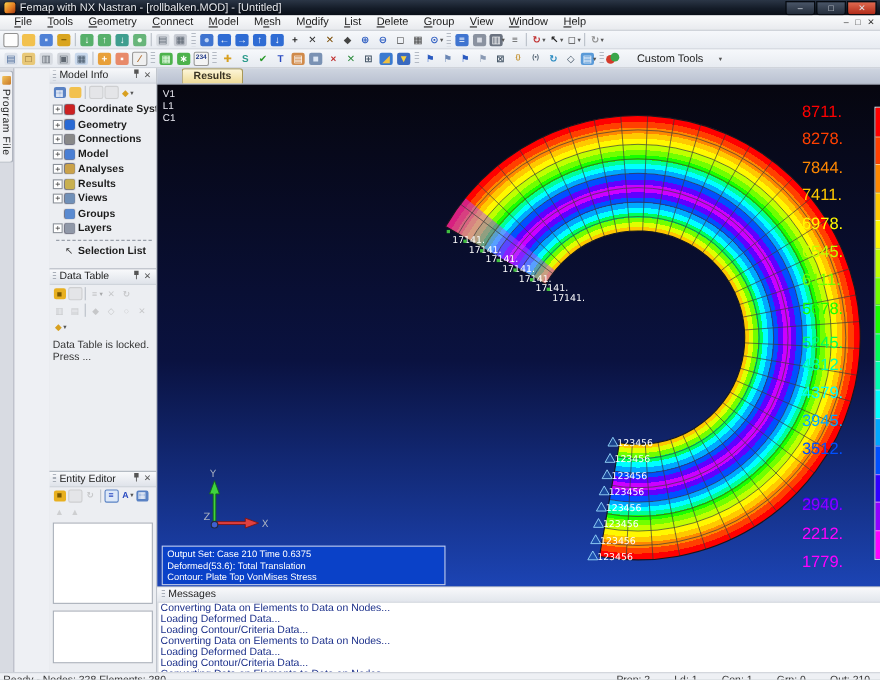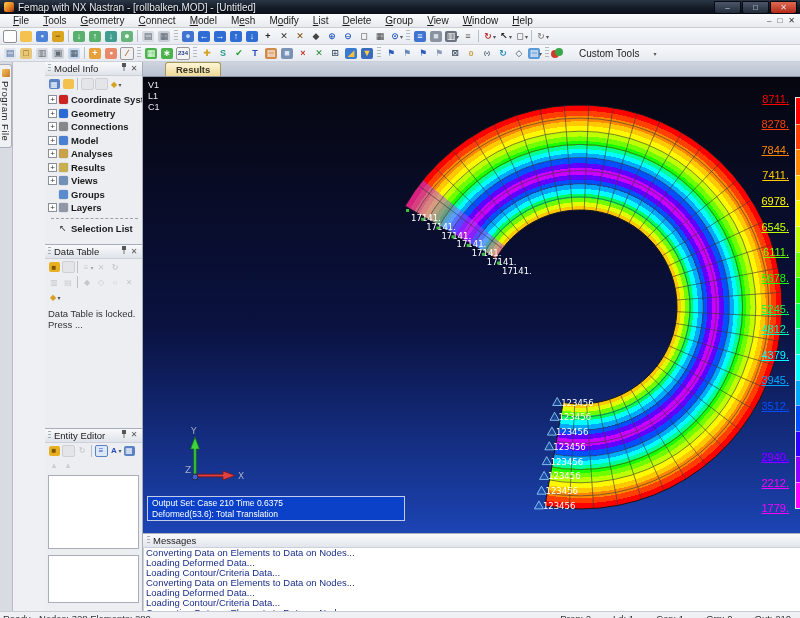--- a/index.html
+++ b/index.html
@@ -77,21 +77,21 @@
   #viewport{position:relative;width:690px;height:458px;overflow:hidden;
     background:linear-gradient(180deg,#06060f 0%,#0a1240 55%,#1c44b4 100%);}
   #modelsvg{position:absolute;left:0;top:0;}
   .vlabels{position:absolute;left:5px;top:3px;color:#e8e8f0;font-size:9px;line-height:11px;}
   .infobox{position:absolute;left:4px;top:419px;width:248px;background:#0a41c8;border:1px solid #c2cce8;
     color:#fff;font-size:8.5px;line-height:10.5px;padding:1px 4px;}
   #legend{position:absolute;left:0;top:0;width:690px;height:458px;pointer-events:none;}
   .lg-bar{position:absolute;left:652px;top:20px;width:26px;border:1px solid #dfe3ea;}
   .lg-cell{width:26px;height:25.6px;box-sizing:border-box;border-top:1px solid rgba(255,255,255,.55);}
   .lg-cell:first-child{border-top:none;}
-  .lg-label{position:absolute;width:60px;text-align:right;font-size:11px;right:44px;text-decoration:underline;}
+  .lg-label{position:absolute;width:60px;font-size:15px;right:44px;}
   
   .messages{height:77px;display:flex;flex-direction:column;background:#f0f1f4;border-top:1px solid #a8aeb8;}
   .msg-title{height:13px;display:flex;align-items:center;background:linear-gradient(180deg,#f8f9fb,#e2e6ec);
     border-bottom:1px solid #ccd1d9;padding:0 4px;}
   .msg-body{flex:1;background:#fff;position:relative;overflow:hidden;border-left:1px solid #ccd1d9;}
   .msg-line{font-size:9.5px;line-height:9.5px;color:#1b2f8a;padding-left:2px;margin-bottom:0.5px;}
   .msg-scroll{position:absolute;right:0;top:0;bottom:0;width:12px;background:#eceef2;border-left:1px solid #ccd1d9;}
   .msg-scroll .arr{height:10px;text-align:center;font-size:6px;color:#667;line-height:10px;}
   .msg-scroll .arr.dn{position:absolute;bottom:0;left:0;right:0;}
   .msg-thumb{position:absolute;left:1px;right:1px;top:62%;height:12px;background:#fdfdfd;border:1px solid #aab0ba;border-radius:1px;}
@@ -698,20 +698,21 @@
             </g>
           </svg>
         <div class="vlabels">
           <div>V1</div>
           <div>L1</div>
           <div>C1</div>
         </div>
         <div class="infobox">
           <div>Output Set: Case 210 Time 0.6375</div>
           <div>Deformed(53.6): Total Translation</div>
+          <div>Contour: Plate Top VonMises Stress</div>
         </div>
         <div id="legend">
             <div class="lg-bar">
               <div class="lg-cell" style="background: rgb(255, 0, 0);"></div>
               <div class="lg-cell" style="background: rgb(255, 64, 0);"></div>
               <div class="lg-cell" style="background: rgb(255, 136, 0);"></div>
               <div class="lg-cell" style="background: rgb(255, 200, 0);"></div>
               <div class="lg-cell" style="background: rgb(255, 248, 0);"></div>
               <div class="lg-cell" style="background: rgb(192, 255, 0);"></div>
               <div class="lg-cell" style="background: rgb(112, 255, 0);"></div>

